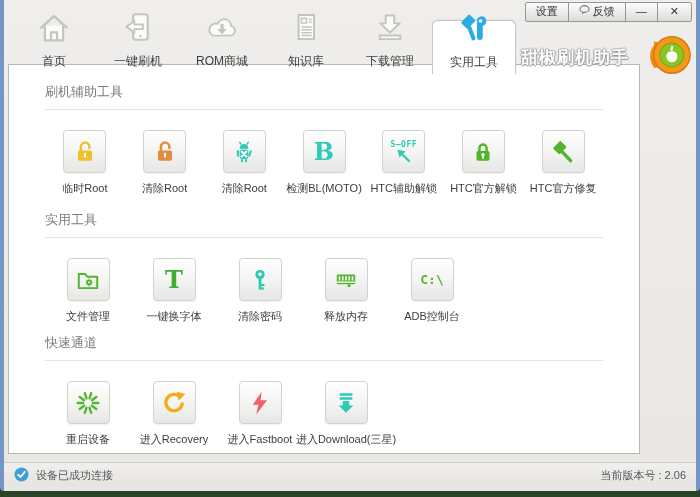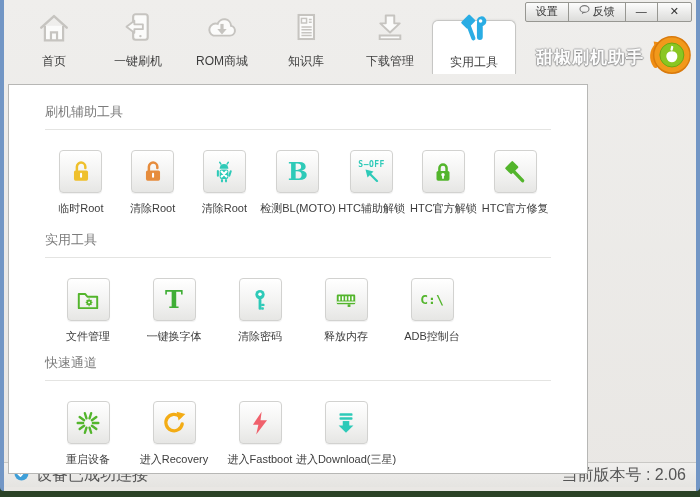--- a/index.html
+++ b/index.html
@@ -37,26 +37,26 @@
     background:#fff;border:1px solid #c6c6c4;border-bottom:none;
     border-radius:6px 6px 0 0;height:54px;
     box-shadow:0 -1px 2px rgba(0,0,0,.05);
   }
   .nav-ic{height:34px;display:flex;align-items:flex-end;justify-content:center;}
   
   .logo{position:absolute;right:4px;top:32px;display:flex;align-items:center;z-index:2;}
   .logo-text{
     font-size:17px;font-weight:bold;color:#fdfdfd;letter-spacing:1px;
     text-shadow:0 1px 1px #8f8f8f,0 -1px 1px #b5b5b5,1px 0 1px #a5a5a5,-1px 0 1px #a5a5a5;
-    margin-right:2px;
+    margin-right:17px;
     padding-left:8px;
   }
   
   .panel{
-    position:absolute;left:4px;top:84px;width:580px;height:390px;
+    position:absolute;left:4px;top:64px;width:632px;height:390px;
     background:#fff;border:1px solid #b7b7b5;box-sizing:border-box;z-index:1;
   }
   .section{position:absolute;left:36px;right:36px;}
   .sec1{top:18px;} .sec2{top:146px;} .sec3{top:269px;}
   .section-title{font-size:13px;color:#7b7b7b;}
   .section-line{height:1px;background:#e4e4e2;margin-top:8px;}
   .tool-row{display:flex;margin-top:20px;}
   .tool{width:86px;display:flex;flex-direction:column;align-items:center;cursor:pointer;}
   .tool-btn{
     width:41px;height:41px;border:1px solid #d2d2d0;border-radius:4px;
@@ -66,21 +66,21 @@
   }
   .tool-label{margin-top:8px;font-size:11px;color:#3c3c3c;white-space:nowrap;}
   .glyph-serif{font-family:"DejaVu Serif","Liberation Serif",serif;font-weight:bold;font-size:24px;line-height:1;}
   .glyph-mono{font-family:"DejaVu Sans Mono","Liberation Mono",monospace;font-weight:bold;font-size:13px;line-height:1;}
   .soff{display:flex;flex-direction:column;align-items:center;line-height:1;}
   .soff-text{font-size:8px;font-weight:bold;letter-spacing:.5px;font-family:"DejaVu Sans Mono",monospace;}
   
   .statusbar{
     position:absolute;left:0;right:0;top:462px;height:25px;
     background:linear-gradient(#f0efed,#e5e4e1);border-top:1px solid #c9c8c5;
-    display:flex;align-items:center;font-size:16px;color:#555;
+    display:flex;align-items:center;font-size:11px;color:#555;
     padding:0 10px;box-sizing:border-box;justify-content:space-between;
   }
   .status-left{display:flex;align-items:center;gap:7px;}
 </style>
 </head>
 <body>
 
 <div class="window">
 
   <div class="controls">

